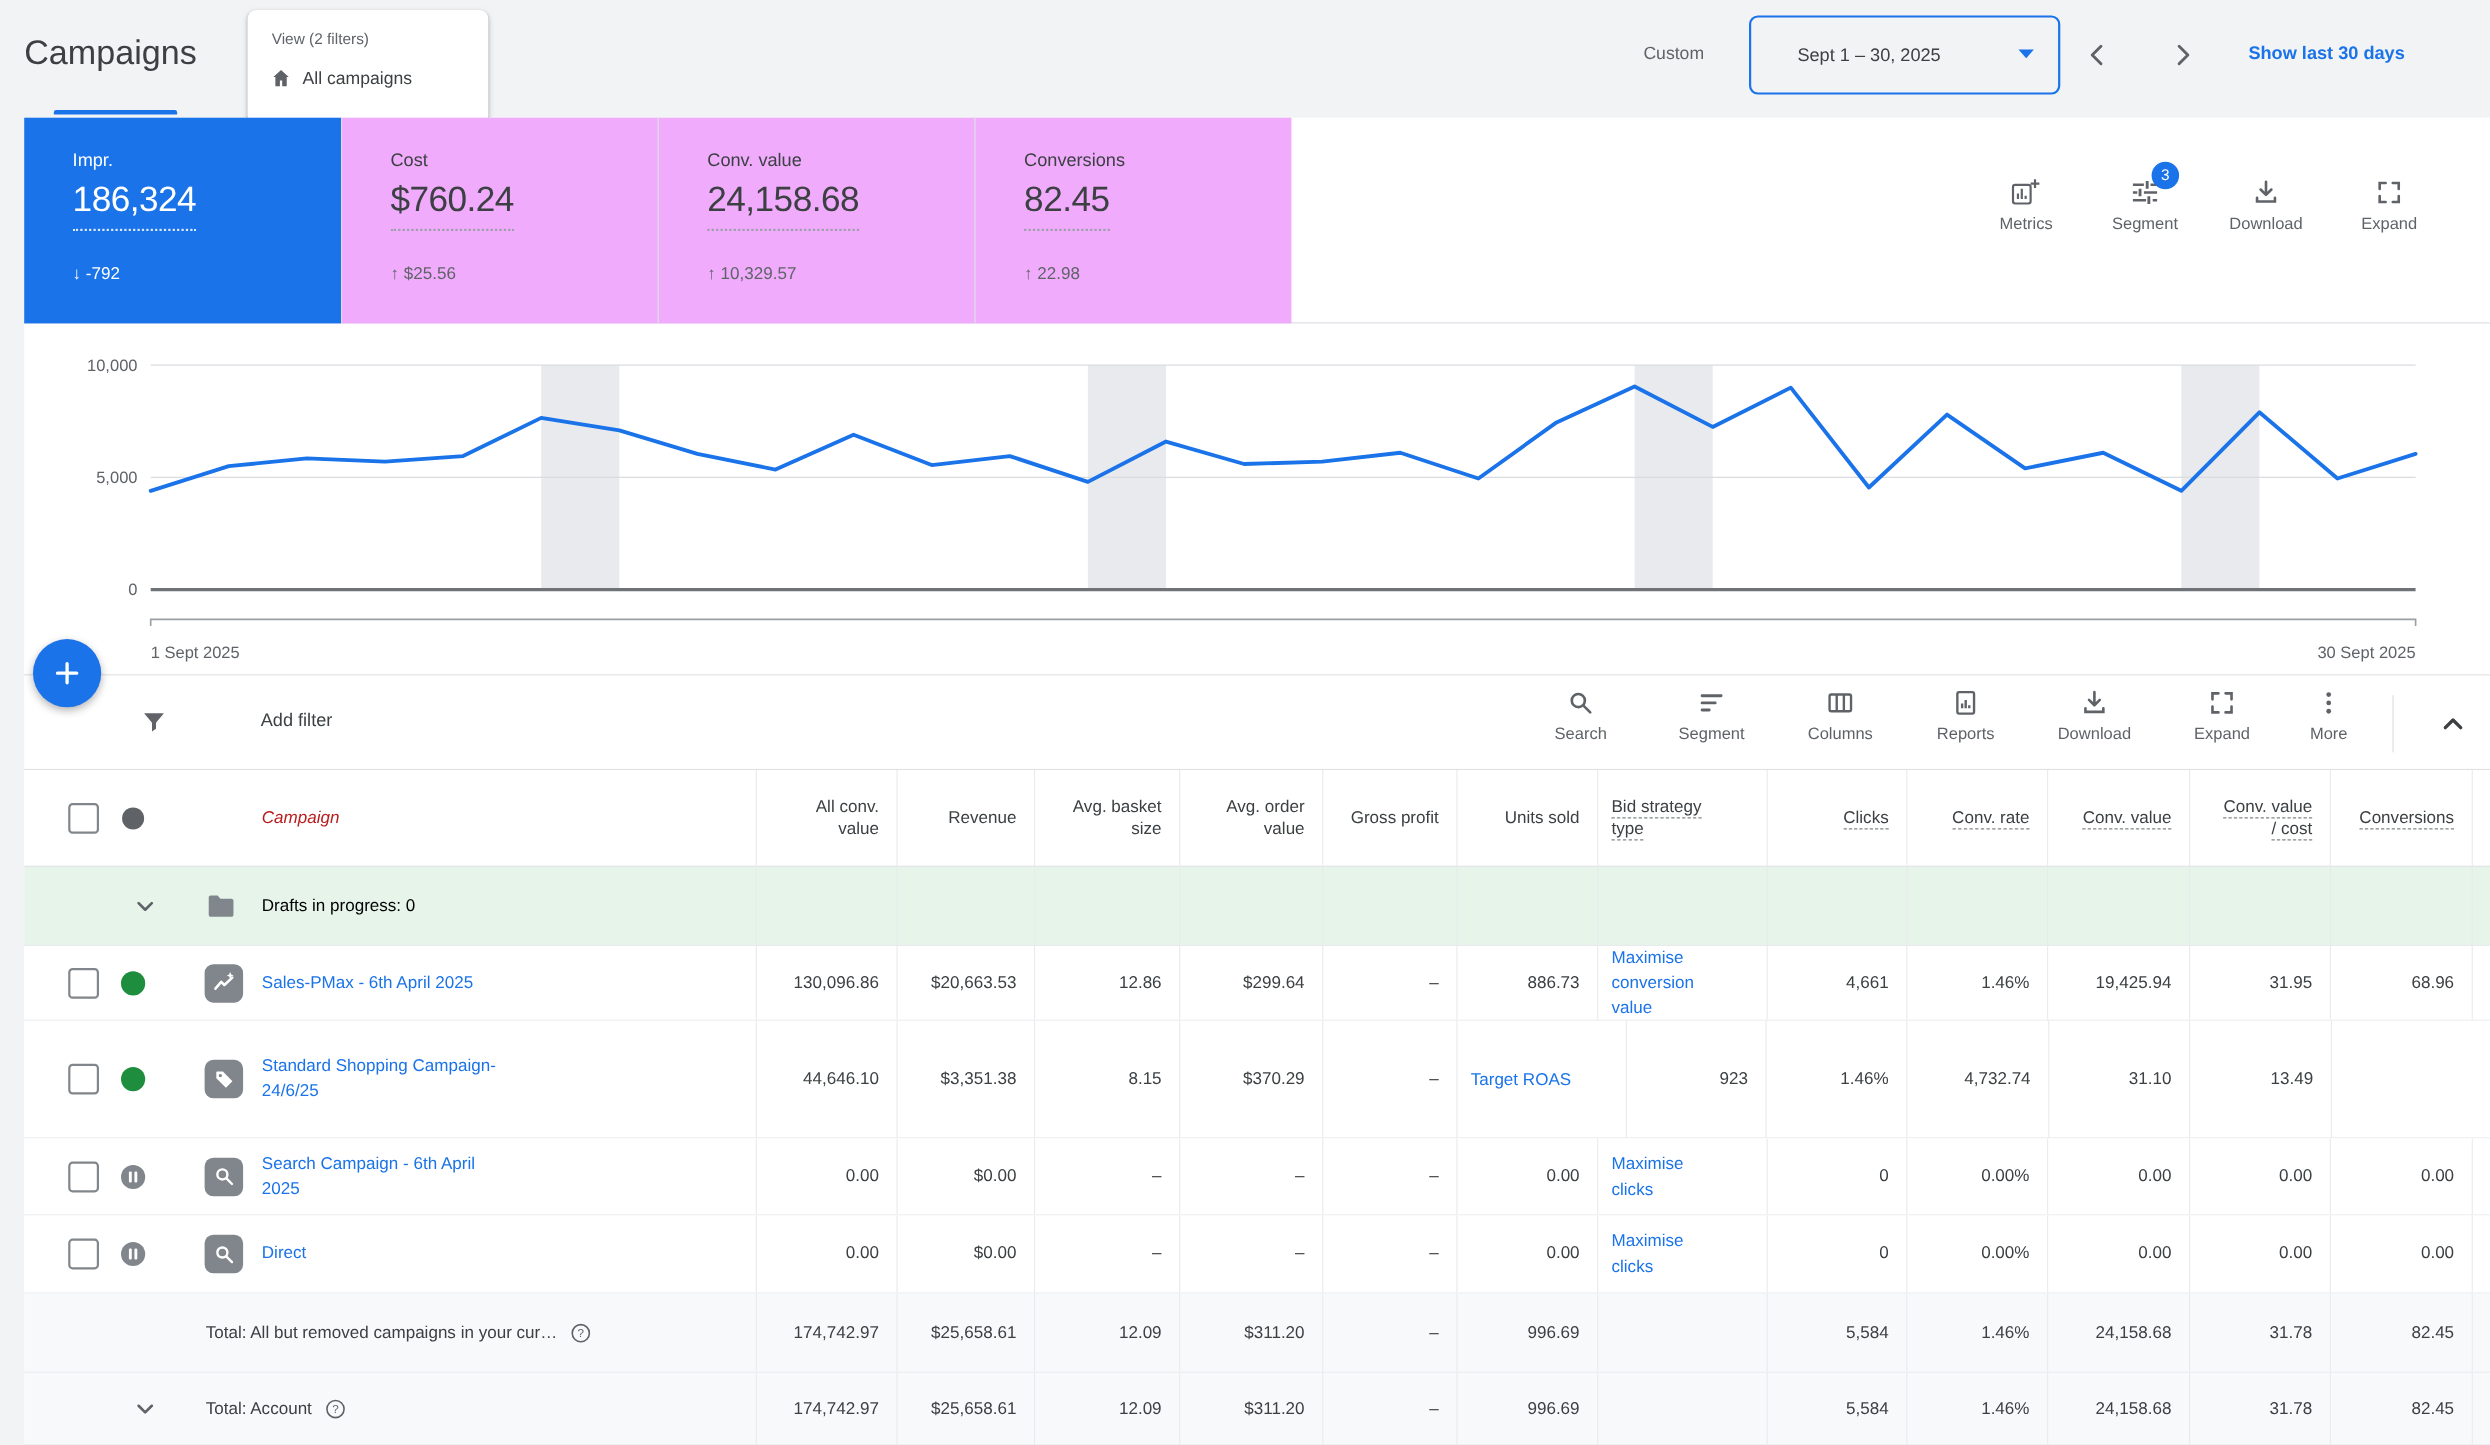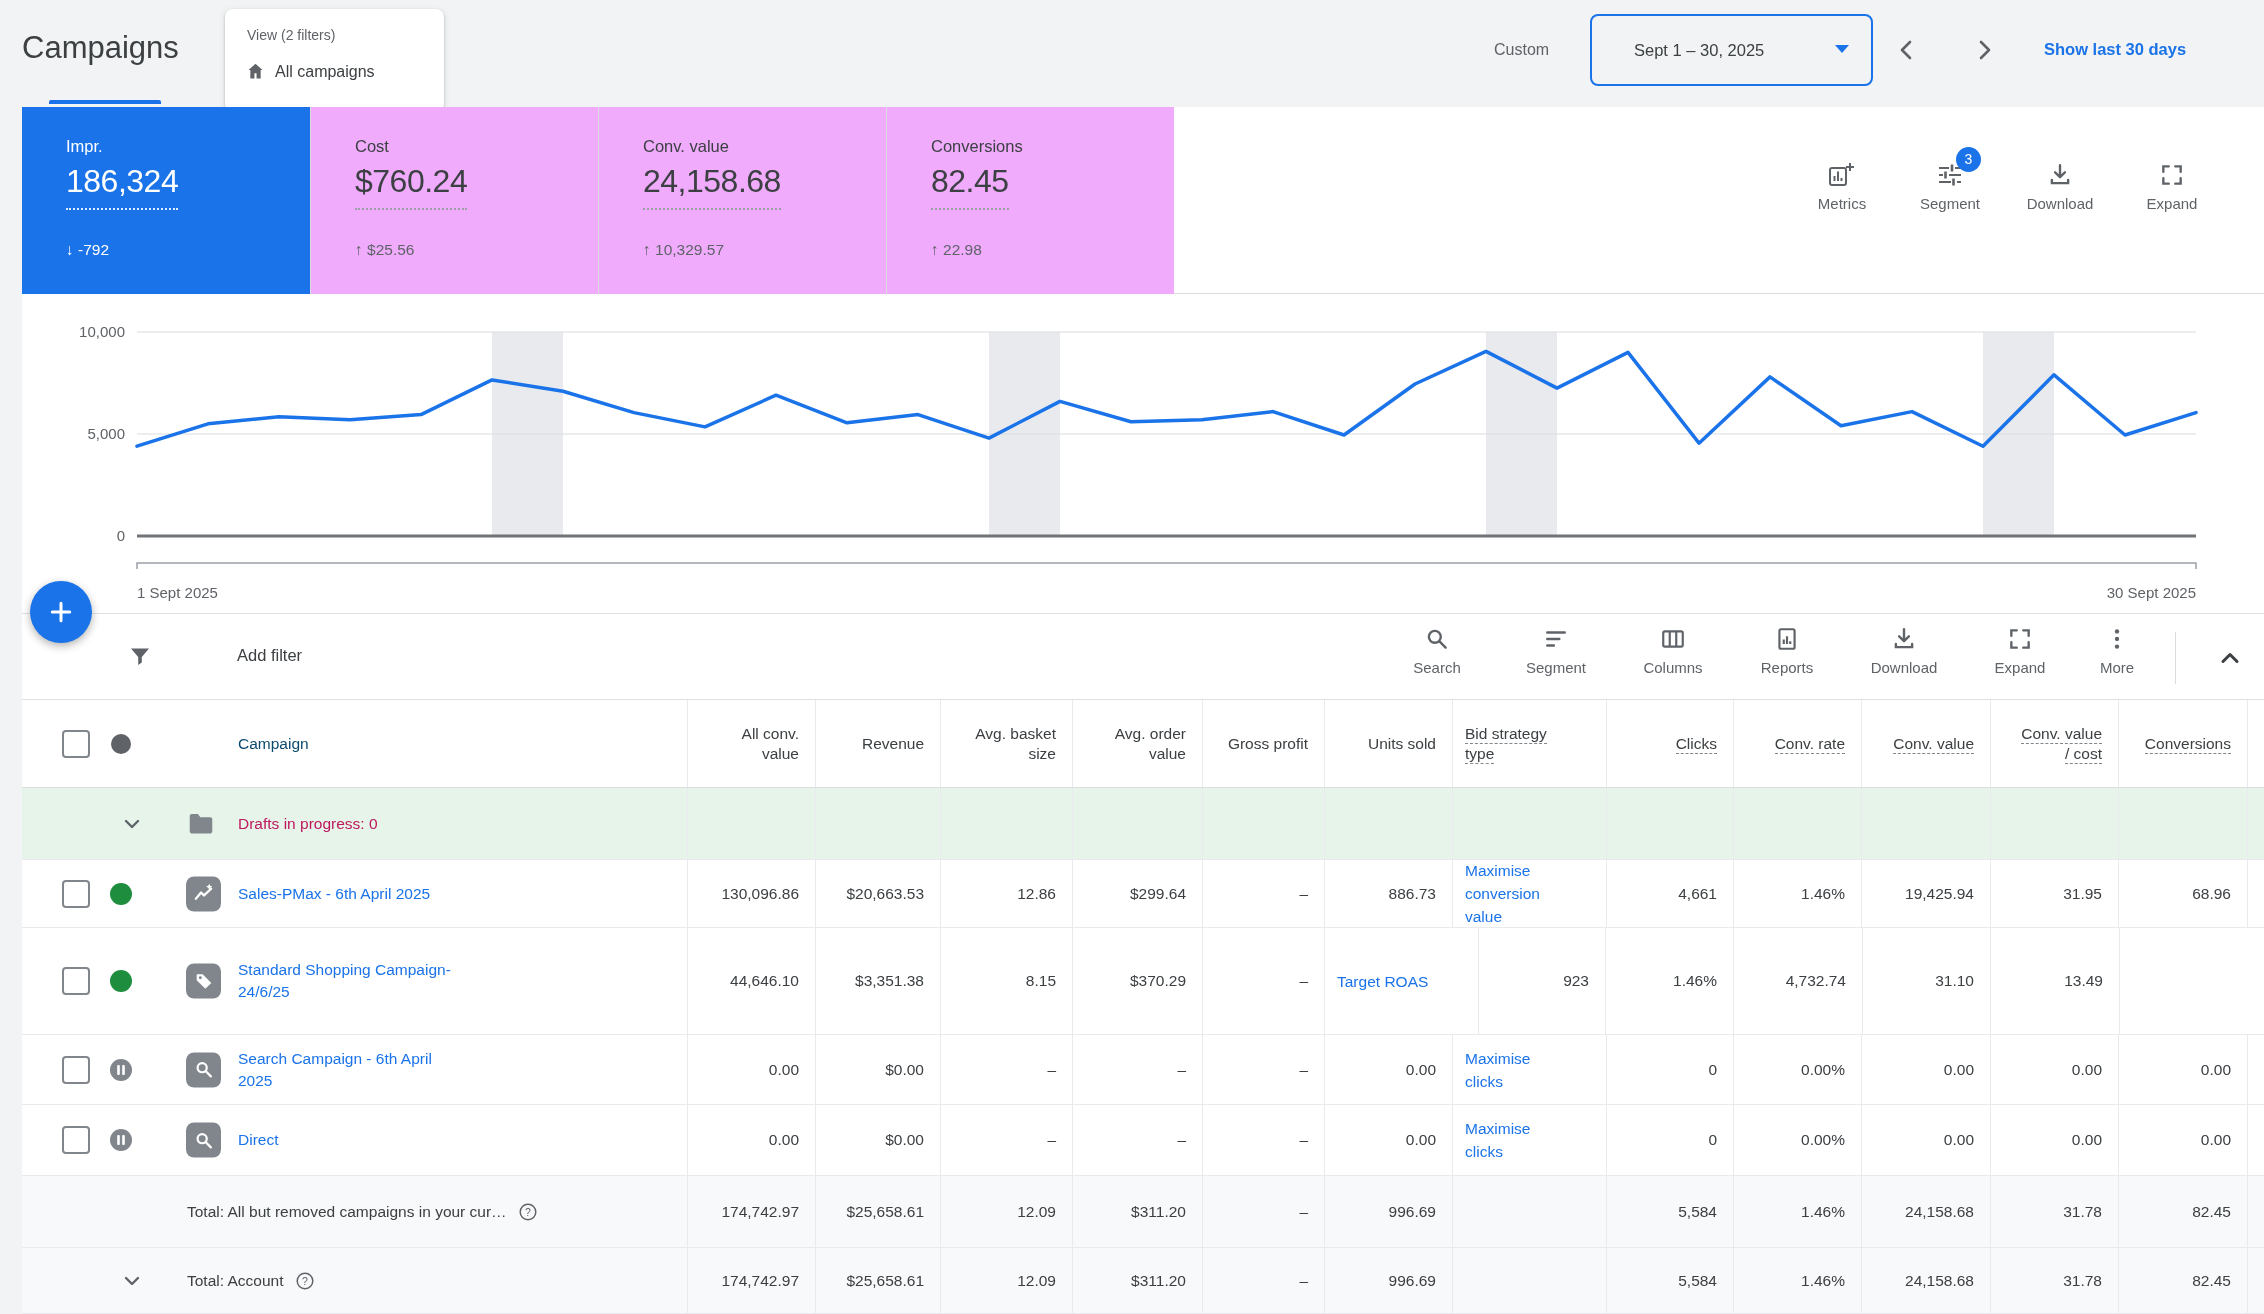--- a/index.html
+++ b/index.html
@@ -64,26 +64,26 @@
   .campcell{position:relative;}
   .cb{position:absolute;left:40px;top:50%;transform:translateY(-50%);width:24px;height:24px;border:2px solid #80868b;border-radius:4px;cursor:pointer;background:#fff;}
   .dot{position:absolute;left:88px;top:50%;transform:translateY(-50%);width:22px;height:22px;border-radius:50%;}
   .dot.enabled{background:#1e8e3e;}
   .dot.paused{background:#80868b;}
   .typeicon{position:absolute;left:164px;top:50%;transform:translateY(-50%);width:35px;height:35px;border-radius:8px;background:#80868b;
             display:flex;align-items:center;justify-content:center;}
   .cname{position:absolute;left:216px;top:50%;transform:translateY(-50%);width:230px;font-size:15.5px;line-height:22px;color:#1a73e8;cursor:pointer;}
   .chev{position:absolute;left:98px;top:50%;transform:translateY(-50%);cursor:pointer;display:flex;}
   .foldic{position:absolute;left:164px;top:50%;transform:translateY(-50%);display:flex;}
-  .glabel{position:absolute;left:216px;top:50%;transform:translateY(-50%);font-size:15.5px;color:#be185d;}
+  .glabel{position:absolute;left:216px;top:50%;transform:translateY(-50%);font-size:15.5px;color:#000000;}
   .tlabel{position:absolute;left:165px;top:50%;transform:translateY(-50%);display:flex;align-items:center;gap:10px;font-size:15.5px;color:#3c4043;white-space:nowrap;}
   .bidlink{color:#1a73e8;cursor:pointer;max-width:102px;line-height:23px;}
   .hcb{position:absolute;left:40px;top:50%;transform:translateY(-50%);width:24px;height:24px;border:2px solid #80868b;border-radius:4px;cursor:pointer;background:#fff;}
   .hdot{position:absolute;left:89px;top:50%;transform:translateY(-50%);width:20px;height:20px;border-radius:50%;background:#5f6368;}
-  .hcamp{position:absolute;left:216px;top:50%;transform:translateY(-50%);font-size:15.5px;color:#0c4a6e;}
+  .hcamp{position:absolute;left:216px;top:50%;transform:translateY(-50%);font-size:15.5px;color:#b91c1c;font-style:italic;}
 </style>
 </head>
 <body>
 
 <div id="app">
 
   <div class="abs page-title">Campaigns</div>
   <div class="abs tab-underline"></div>
 
   <div class="abs view-chip">

